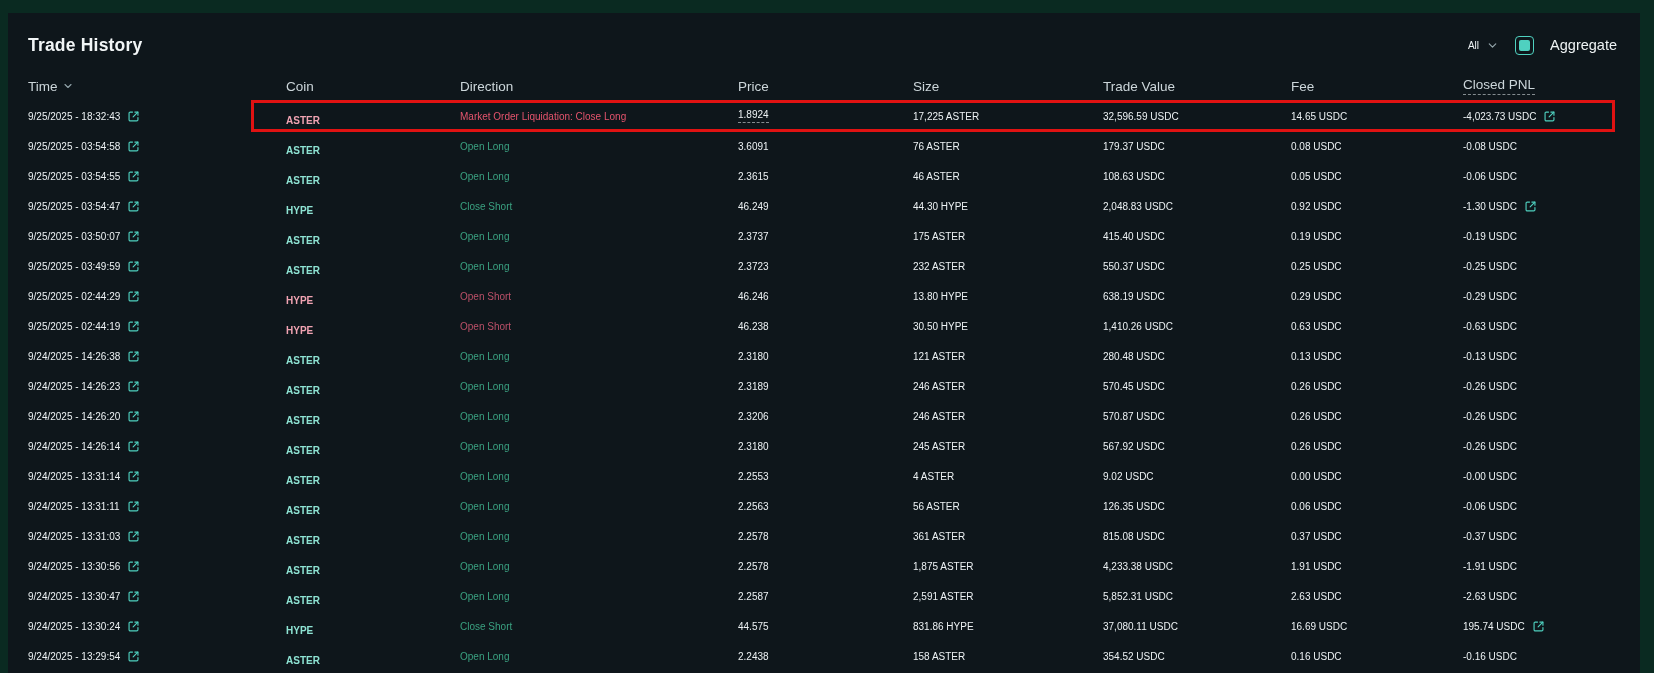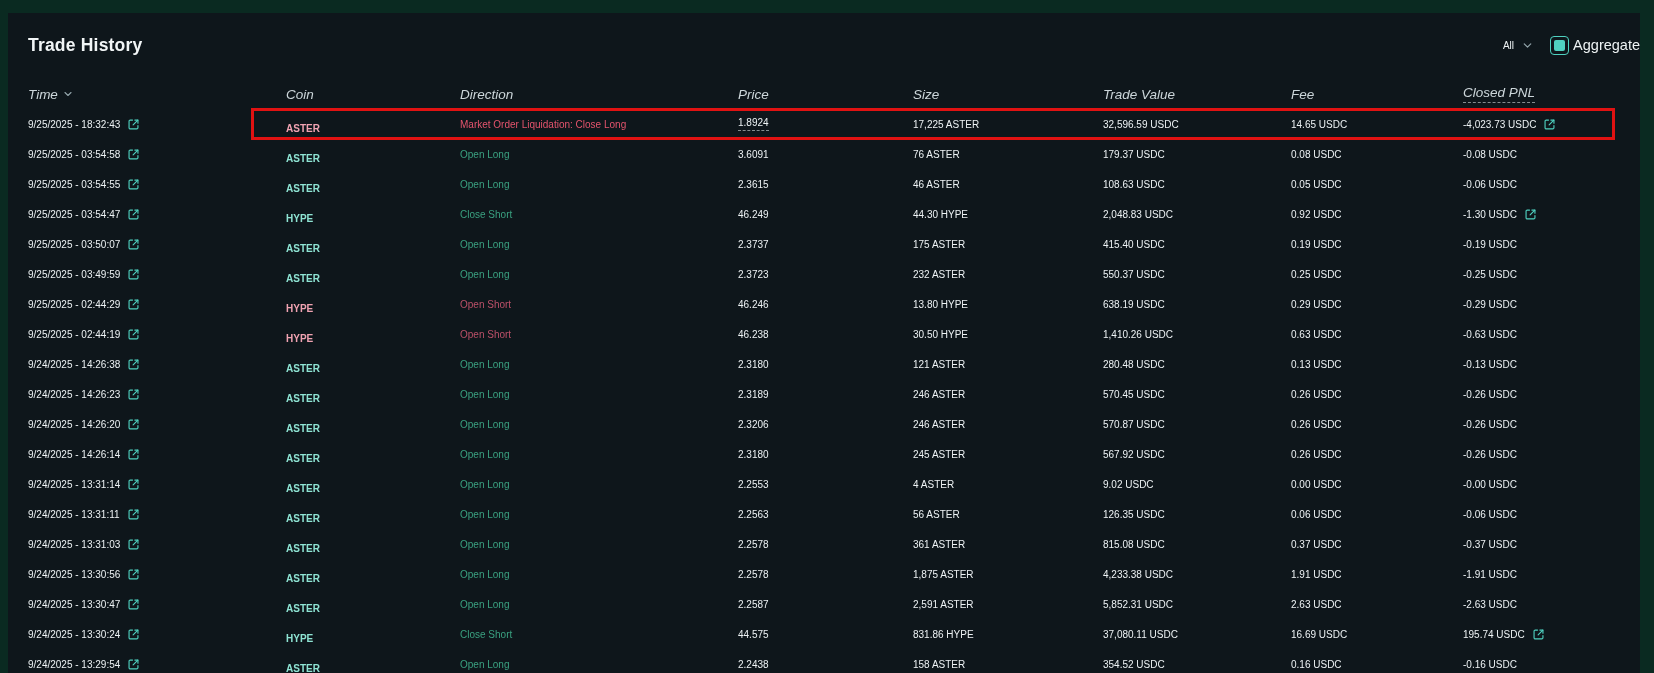--- a/index.html
+++ b/index.html
@@ -10,41 +10,41 @@
     color: var(--text-primary);
   }
   .panel {
     position:absolute; left:8px; top:13px; width:1632px; height:660px;
     background: var(--bg-panel);
     padding:21px 0 0 20px;
     overflow:hidden;
   }
   .panel-top {
     display:flex; justify-content:space-between; align-items:center;
-    padding-right:0; height:22px;
+    padding-right:23px; height:22px;
   }
   .title { font-size:17.5px; font-weight:600; color:#f1f5f6; letter-spacing:.2px; }
   .controls { display:flex; align-items:center; gap:8px; }
   .filter { display:flex; align-items:center; gap:7px; cursor:pointer; margin-right:8px; }
   .filter-label { font-size:10px; color:#eef3f4; }
   .chev { width:13px; height:13px; fill:none; stroke:var(--chevron); stroke-width:2.2; stroke-linecap:round; stroke-linejoin:round; }
-  .agg { display:flex; align-items:center; gap:4px; cursor:pointer; }
+  .agg { display:flex; align-items:center; gap:16px; cursor:pointer; }
   .checkbox {
     width:19px; height:19px; border:1.5px solid var(--accent-teal); border-radius:4px;
     display:flex; align-items:center; justify-content:center; background:transparent;
   }
   .checkbox-fill { width:11px; height:11px; background:var(--accent-teal); border-radius:2px; }
   .agg-label { font-size:14.5px; color:#eef3f4; }
 
   .grid {
     display:grid;
     grid-template-columns: 258px 174px 278px 175px 190px 188px 172px 177px;
     align-items:center;
   }
-  .thead { margin-top:28px; height:20px;font-style:italic; }
+  .thead { margin-top:20px; height:20px; }
   .hcell { font-size:13.5px; color:var(--text-header); display:flex; align-items:center; gap:4px; }
   .hcell .chev { width:12px; height:12px; }
   .dashed-underline { border-bottom:1.5px dashed rgba(230,238,240,.55); padding-bottom:2.5px; }
 
   .tbody { margin-top:5px; }
   .row { height:30px; position:relative; font-size:10px; }
   .cell { display:flex; align-items:center; white-space:nowrap; color:var(--text-primary); }
   .c-coin { font-weight:700;margin-top:8px; }
   .ext { width:13px; height:13px; fill:none; stroke:var(--accent-teal); stroke-width:2.1;
          stroke-linecap:round; stroke-linejoin:round; margin-left:7px; flex:none; }

